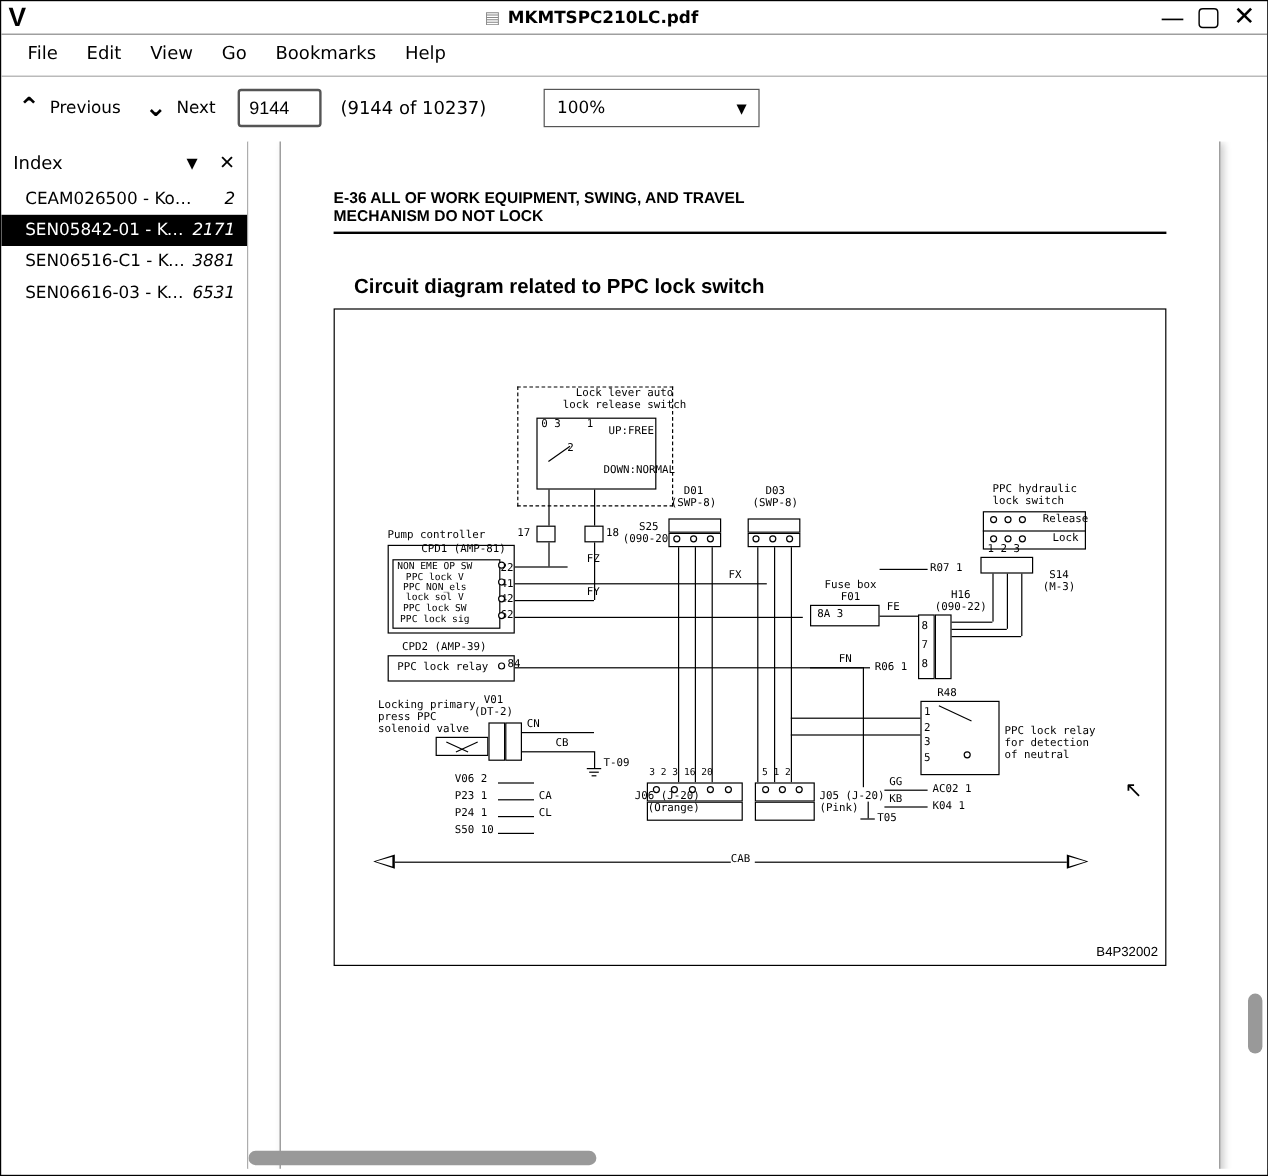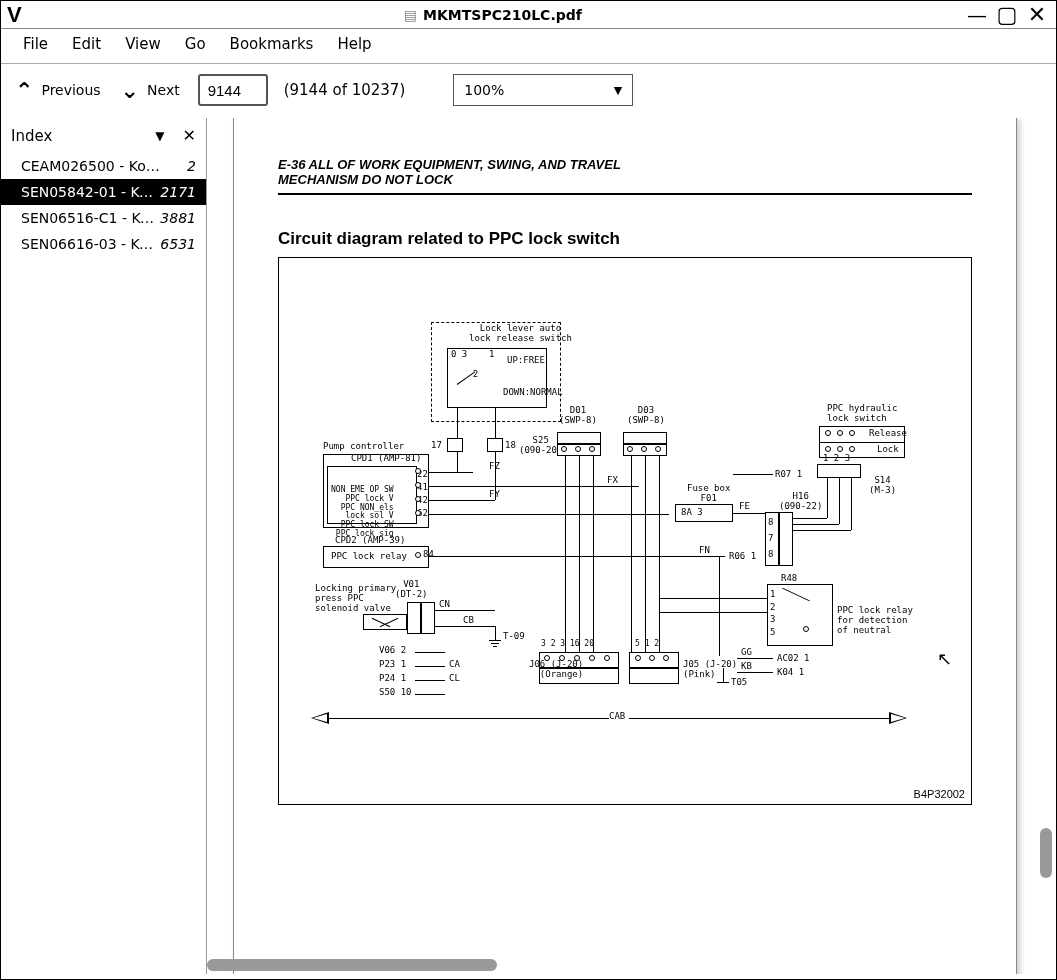--- a/index.html
+++ b/index.html
@@ -25,22 +25,22 @@
 .side-hdr .close { font-size:16px; font-weight:bold; cursor:pointer; }
 .side-items { flex:1; overflow:hidden; }
 .side-item { display:flex; justify-content:space-between; padding:5px 10px 5px 20px; font-size:14px; cursor:pointer; white-space:nowrap; }
 .side-item .lbl { overflow:hidden; text-overflow:ellipsis; max-width:140px; }
 .side-item .pg { font-style:italic; }
 .side-item.sel { background:#000; color:#fff; }
 .viewer { flex:1; background:#fff; position:relative; overflow:hidden; }
 .page { position:absolute; left:26px; top:-2px; width:784px; height:960px; background:#fff; border:1px solid #888; box-shadow: 3px 3px 6px rgba(0,0,0,.2); }
 .page-inner { padding: 40px 44px; font-family: Arial, sans-serif; }
 .page-hdr { display:flex; justify-content:space-between; font-size:13px; font-weight:bold; border-bottom:2px solid #000; padding-bottom:6px; }
-.page-hdr .left { max-width:420px;font-style:italic; }
-.page-title { font-size:17px; font-weight:bold; margin-top:34px; margin-bottom:8px; }
+.page-hdr .left { max-width:420px; }
+.page-title { font-size:17px; font-weight:bold; margin-top:34px; margin-bottom:8px;margin-left:17px; }
 .diagram-box { border:1px solid #000; width:100%; height:548px; position:relative; font-family: monospace; font-size:9px; overflow:hidden; }
 .diagram-box .lbl { position:absolute; white-space:nowrap; text-align:center; line-height:1.1; }
 .diagram-box .box { position:absolute; border:1px solid #000; }
 .diagram-box .dbox { position:absolute; border:1px dashed #000; }
 .diagram-box .hl { position:absolute; border-top:1px solid #000; height:1px; }
 .diagram-box .vl { position:absolute; border-left:1px solid #000; width:1px; }
 .diagram-box .conn { position:absolute; border:1px solid #000; background:#fff; }
 .diagram-box .pin { position:absolute; width:6px; height:6px; border:1px solid #000; border-radius:50%; background:#fff; }
 .vscroll { position:absolute; right:2px; top:0; width:16px; height:100%; background:transparent; }
 .vscroll .thumb { position:absolute; width:12px; left:2px; background:#999; border-radius:6px; }
@@ -170,21 +170,21 @@
             <div class="pin" style="left:296px;top:188px"></div>
             <div class="pin" style="left:310px;top:188px"></div>
           <div class="pin" style="left:348px;top:188px"></div>
             <div class="pin" style="left:362px;top:188px"></div>
             <div class="pin" style="left:376px;top:188px"></div>
 
           <div class="lbl" style="left:44px;top:184px;text-align:left">Pump controller</div>
           <div class="box" style="left:44px;top:196px;width:106px;height:74px"></div>
           <div class="lbl" style="left:72px;top:196px">CPD1 (AMP-81)</div>
           <div class="box" style="left:48px;top:208px;width:90px;height:58px"></div>
-          <div class="lbl" style="left:52px;top:228px;white-space:pre;text-align:right;font-size:8px;line-height:1.1">NON EME OP SW
+          <div class="lbl" style="left:52px;top:210px;white-space:pre;text-align:center;font-size:8px;line-height:1.1">NON EME OP SW
 PPC lock V
 PPC NON_els
 lock sol V
 PPC lock SW
 PPC lock sig</div>
           <div class="lbl" style="left:138px;top:210px;white-space:pre;text-align:center;line-height:1.45">22
 41
 42
 62</div>
           <div class="pin" style="left:136px;top:210px"></div>

